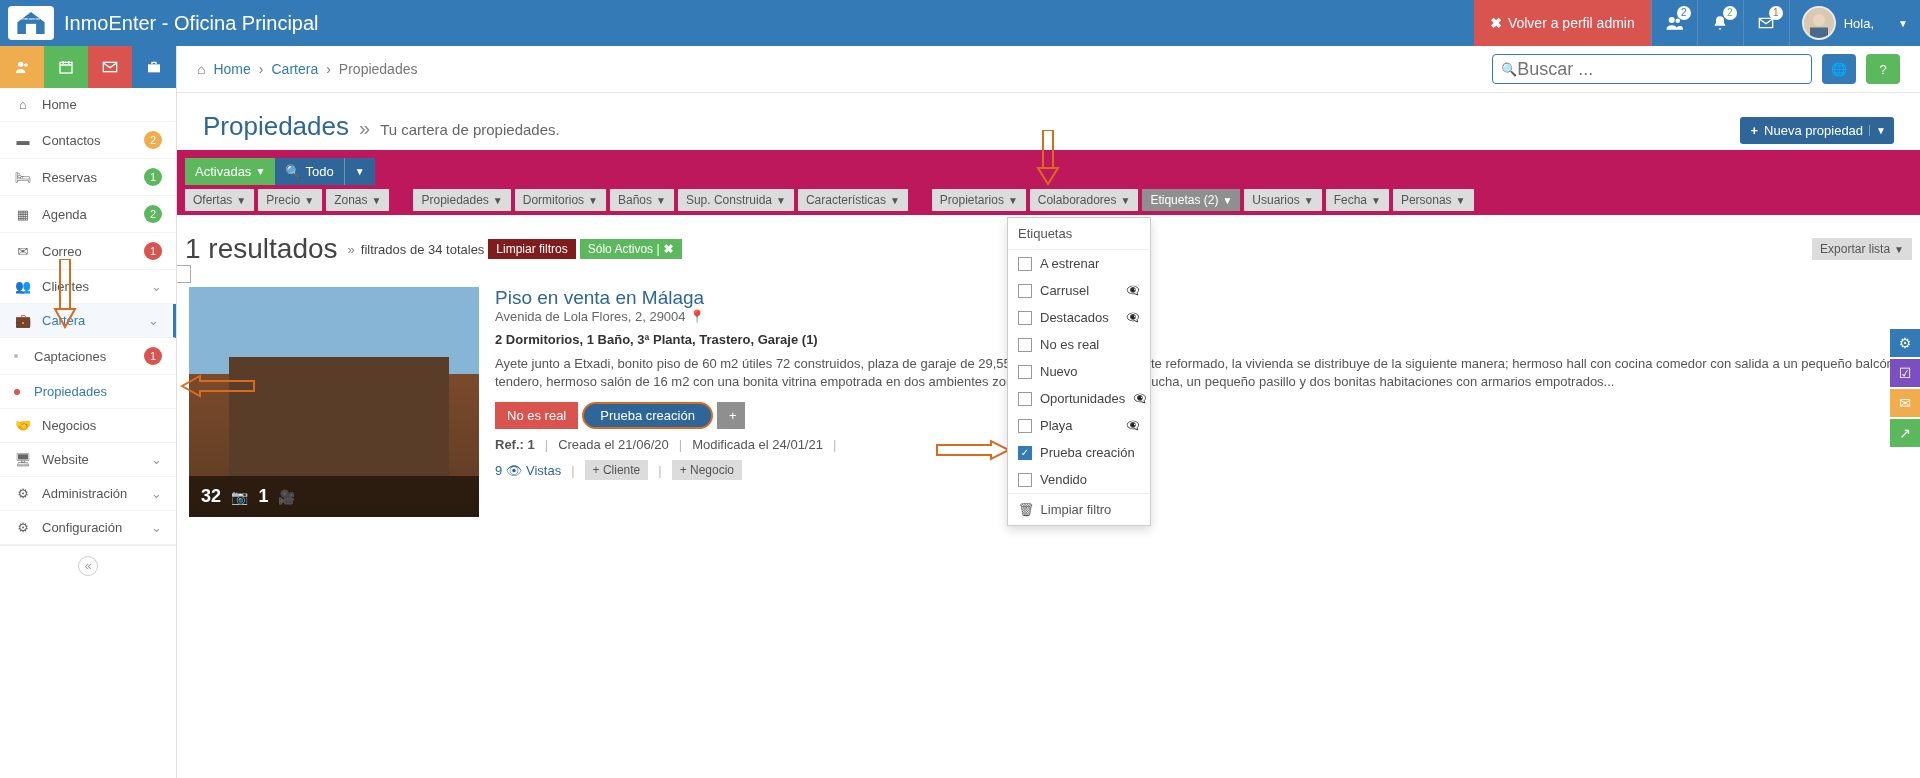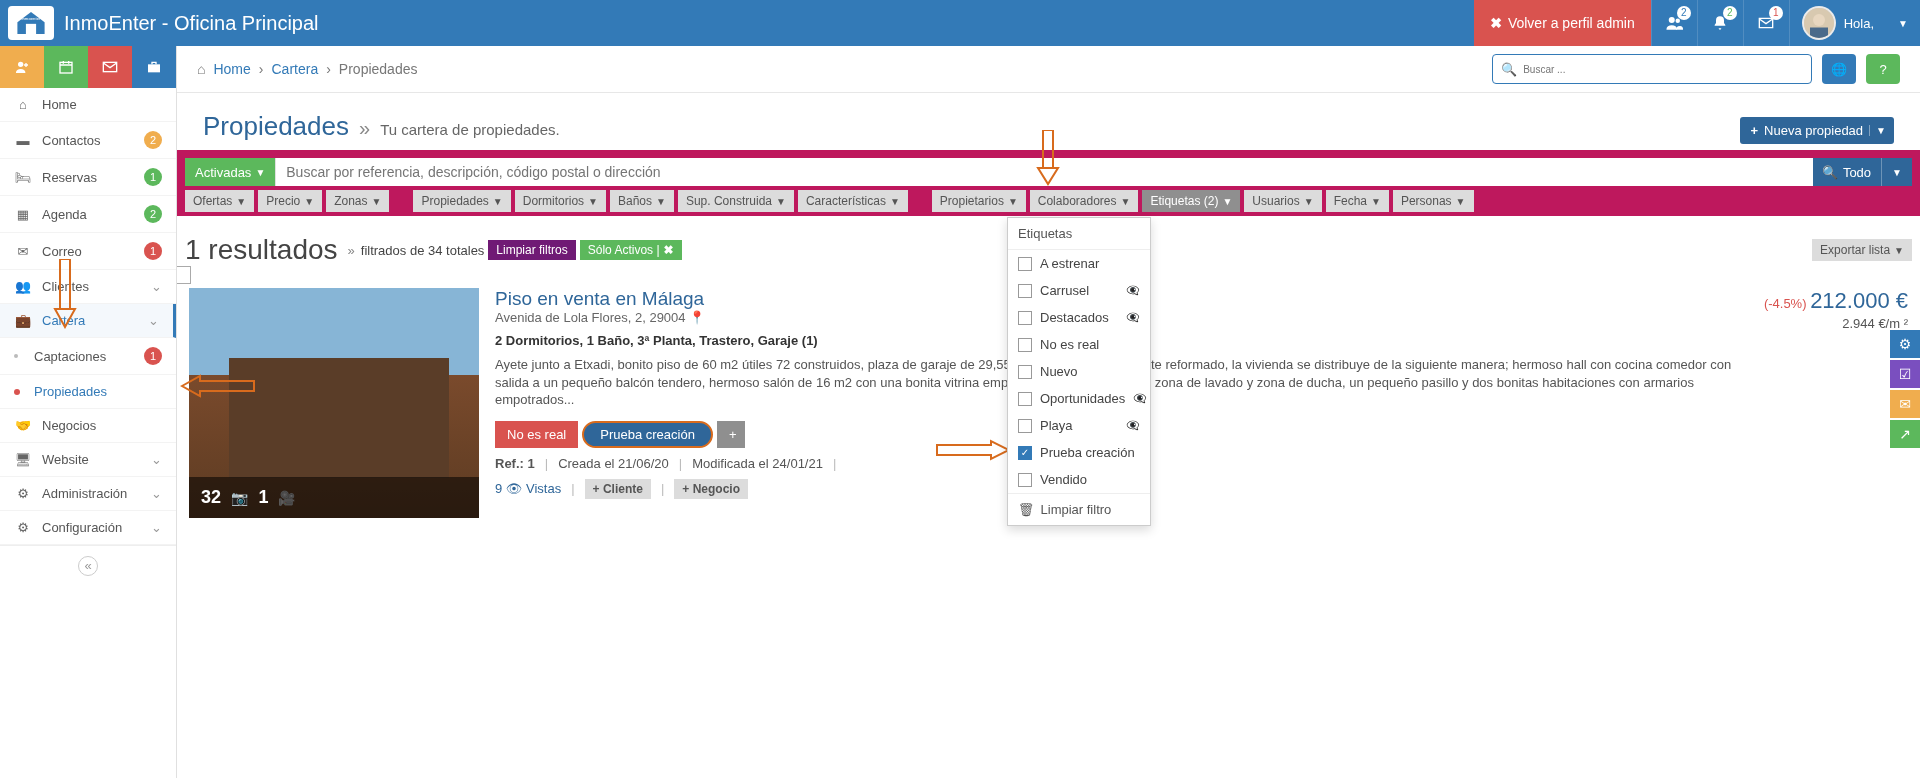--- a/index.html
+++ b/index.html
@@ -49,21 +49,21 @@
 .nav-sub.current { color:#337ab7; }
 .nav-sub.current .dot { background:#d9534f; width:6px; height:6px; }
 .nav-collapse { text-align:center; padding:10px; color:#999; cursor:pointer; border-top:1px solid #eee; }
 .nav-collapse span { display:inline-block; border:1px solid #ccc; border-radius:50%; width:20px; height:20px; line-height:18px; }
 
 
 .main-header { display:flex; align-items:center; padding:8px 20px; border-bottom:1px solid #e7e7e7; gap:10px; }
 .breadcrumb { display:flex; align-items:center; gap:8px; color:#777; font-size:14px; }
 .breadcrumb a { color:#337ab7; text-decoration:none; }
 .search-box { margin-left:auto; display:flex; align-items:center; border:1px solid #337ab7; border-radius:4px; height:30px; width:320px; padding:0 8px; color:#337ab7; }
-.search-box input { border:none; outline:none; flex:1; font-size:10px; margin-left:6px; }
+.search-box input { border:none; outline:none; flex:1; font-size:18px; margin-left:0; }
 .hdr-btn { width:34px; height:30px; background:#337ab7; color:#fff; border-radius:4px; display:flex; align-items:center; justify-content:center; cursor:pointer; }
 .hdr-btn.green { background:#5cb85c; }
 
 
 .page-title-row { display:flex; align-items:baseline; padding:18px 26px 6px; }
 .page-title { color:#2f6699; font-size:26px; font-weight:400; }
 .page-title-sep { color:#888; margin:0 10px; font-size:20px; }
 .page-subtitle { color:#666; font-size:15px; }
 .btn-new { margin-left:auto; background:#2f6699; color:#fff; padding:6px 8px 6px 10px; border-radius:3px; cursor:pointer; display:flex; align-items:center; font-size:13px; }
 .btn-new .plus { margin-right:6px; font-weight:bold; }
@@ -78,21 +78,21 @@
 .filter-search { flex:1; border:none; border-left:1px solid #e0e0e0; padding:6px 10px; font-size:14px; outline:none; background:#fff; }
 .filter-row2 { display:flex; flex-wrap:wrap; gap:4px; margin-top:4px; }
 .fchip { background:#dcdcdc; color:#555; padding:4px 8px; font-size:12px; cursor:pointer; display:inline-flex; align-items:center; gap:4px; }
 .fchip.active { background:#8f8f8f; color:#fff; }
 .fchip .caret, .pill .caret, .btn-new .caret-s, .sort-btn .caret { font-size:10px; }
 
 
 .results-hdr { display:flex; align-items:center; padding:18px 8px 4px; color:#444; }
 .results-hdr .count { font-size:28px; font-weight:300; margin-right:4px; }
 .results-hdr .sep { color:#888; margin:0 6px; }
-.chipbtn { background:#701a75; color:#fff; padding:3px 8px; font-size:12px; cursor:pointer; margin-left:4px; display:inline-flex; align-items:center; gap:4px; }
+.chipbtn { background:#7f1d1d; color:#fff; padding:3px 8px; font-size:12px; cursor:pointer; margin-left:4px; display:inline-flex; align-items:center; gap:4px; }
 .chipbtn.green { background:#5cb85c; }
 .chipbtn .x { font-weight:bold; }
 .export-btn { margin-left:auto; }
 
 
 .selall-row { background:#ededed; padding:12px 16px; display:flex; align-items:center; margin-top:4px; }
 .selall-row .cb { width:18px; height:18px; border:1px solid #aaa; background:#fff; margin-right:12px; }
 .sort-area { margin-left:auto; display:flex; align-items:center; gap:6px; color:#555; font-size:13px; }
 .sort-btn { background:#d6d6d6; padding:4px 10px; cursor:pointer; }
 .sort-ic { width:26px; height:26px; background:#d6d6d6; display:flex; align-items:center; justify-content:center; cursor:pointer; }
@@ -112,21 +112,21 @@
 .card-sz { color:#444; margin-bottom:8px; }
 .card-desc { color:#555; line-height:1.35; font-size:13px; }
 .card-tags { margin-top:12px; display:flex; align-items:center; gap:4px; }
 .tag { padding:6px 12px; color:#fff; font-size:13px; }
 .tag.red { background:#d9534f; }
 .tag.blue { background:#2f6699; }
 .tag.blue.circled { border:2px solid #d86b1d; border-radius:20px; padding:4px 16px; }
 .tag.add { background:#8f8f8f; width:28px; text-align:center; cursor:pointer; }
 .card-meta { margin-top:8px; color:#555; font-size:13px; display:flex; align-items:center; gap:10px; flex-wrap:wrap; }
 .card-meta .bar { color:#bbb; }
-.meta-btn { background:#dcdcdc; padding:3px 8px; font-size:12px; cursor:pointer;font-weight:bold; }
+.meta-btn { background:#dcdcdc; padding:3px 8px; font-size:12px; cursor:pointer; }
 .views { color:#2f6699; cursor:pointer; }
 .price-col { text-align:right; flex-shrink:0; width:160px; }
 .price-col .discount { color:#d9534f; font-size:13px; }
 .price-col .price { color:#2f6699; font-size:22px; }
 .price-col .ppm { color:#555; font-size:13px; margin-top:2px; }
 
 
 .action-strip { position:absolute; right:0; top:60px; display:flex; flex-direction:column; gap:2px; }
 .act-btn { width:30px; height:28px; color:#fff; display:flex; align-items:center; justify-content:center; cursor:pointer; font-size:14px; }
 .ab-blue { background:#337ab7; }
@@ -349,21 +349,20 @@
             <polygon points="5,38 25,38 15,54" fill="none" stroke="#d86b1d" stroke-width="2"></polygon>
           </svg>
       </div>
 
       <div class="filter-area">
         <div class="filter-row1">
           <div class="pill green">
               <span>Activadas</span>
               <span class="caret">▼</span>
             </div>
-          <input class="filter-search" placeholder="Buscar por referencia, descripción, código postal o dirección" style="">
           <div class="pill navy">
               <span>🔍</span>
               <span>Todo</span>
             </div>
           <div class="pill navy" style="border-left:1px solid rgba(255,255,255,0.3)">
               <span class="caret">▼</span>
             </div>
         </div>
         <div class="filter-row2">
           <div class="fchip">
@@ -530,24 +529,20 @@
             <span class="bar">|</span>
           </div>
           <div class="card-meta">
             <span class="views"><span>9</span> <span>👁</span> <span>Vistas</span></span>
             <span class="bar">|</span>
             <span class="meta-btn">+ <span>Cliente</span></span>
             <span class="bar">|</span>
             <span class="meta-btn">+ <span>Negocio</span></span>
           </div>
         </div>
-        <div class="price-col">
-          <div><span class="discount">(-4.5%)</span> <span class="price">212.000 €</span></div>
-          <div class="ppm">2.944 €/m ²</div>
-        </div>
 
         <div class="action-strip">
           <div class="act-btn ab-blue">
               <span>⚙</span>
             </div>
           <div class="act-btn ab-purple">
               <span>☑</span>
             </div>
           <div class="act-btn ab-orange">
               <span>✉</span>

